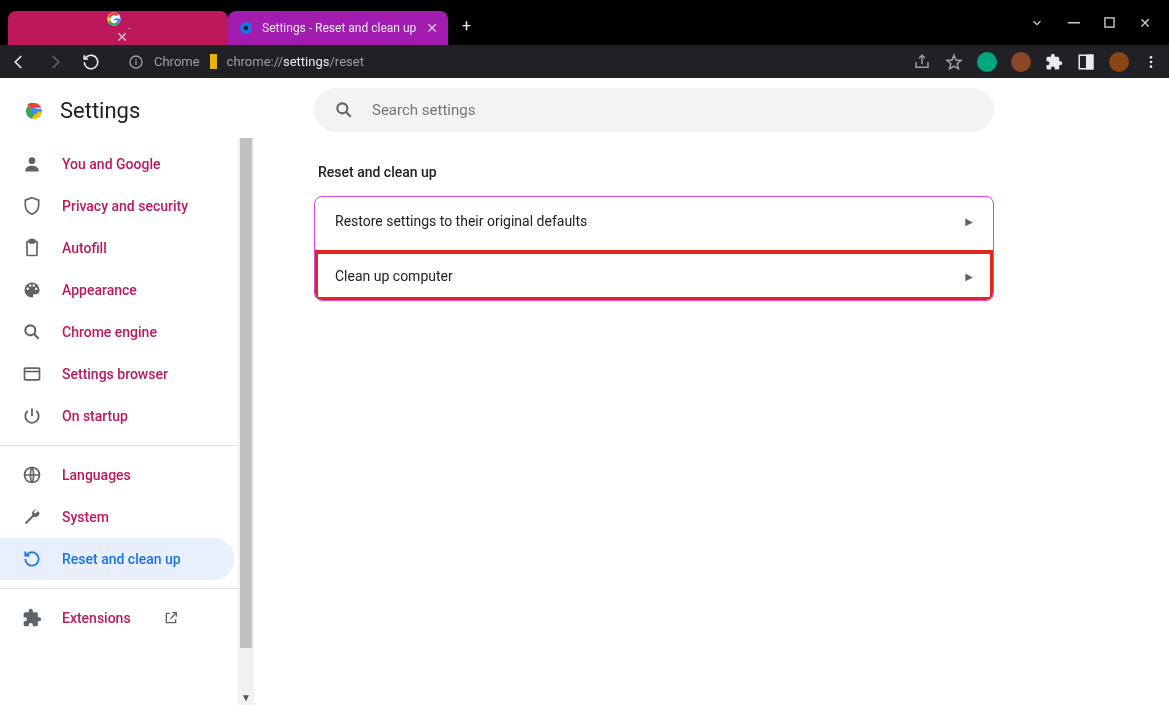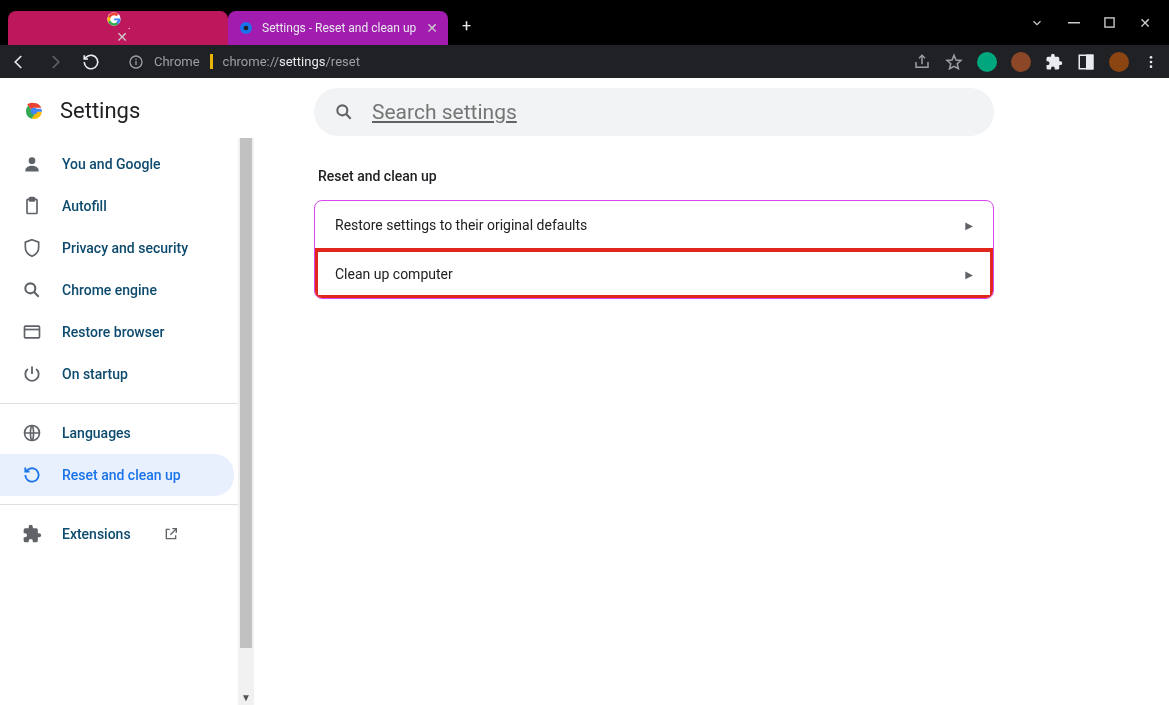--- a/index.html
+++ b/index.html
@@ -17,57 +17,57 @@
 .win-controls { margin-left: auto; display: flex; align-items: center; gap: 24px; padding-right: 10px; }
 .win-controls span { color: #ccc; font-size: 14px; cursor: pointer; }
 
 
 .toolbar { background: #202124; height: 33px; display: flex; align-items: center; padding: 0 10px; gap: 18px; }
 .nav-btn { color: #9aa0a6; display: flex; align-items: center; justify-content: center; cursor: pointer; }
 .nav-btn.active { color: #e8eaed; }
 .omnibox { flex: 1; display: flex; align-items: center; gap: 10px; padding: 0 10px; }
 .omnibox-url { color: #9aa0a6; font-size: 13px; }
 .omnibox-url .bold { color: #e8eaed; }
-.omnibox-hint { color: #9aa0a6; font-size: 13px; border-right: 3px solid #eab308; padding-right: 10px; }
+.omnibox-hint { color: #9aa0a6; font-size: 13px; border-right: 7px solid #eab308; padding-right: 10px; }
 .tool-icons { display: flex; align-items: center; gap: 14px; }
 .tool-icon { color: #9aa0a6; cursor: pointer; display: flex; }
 .ext-badge { width: 20px; height: 20px; border-radius: 50%; }
 .avatar { width: 20px; height: 20px; border-radius: 50%; background: #8B4513; }
 
 
 .content { display: flex; height: 627px; background: #fff; }
 
 
 .sidebar { width: 254px; display: flex; flex-direction: column; position: relative; }
 .sidebar-header { display: flex; align-items: center; gap: 14px; padding: 20px 22px; }
 .chrome-logo { width: 24px; height: 24px; }
 .sidebar-title { font-size: 22px; color: #202124; font-weight: 400; }
 .sidebar-list { overflow-y: auto; flex: 1; }
-.sidebar-item { display: flex; align-items: center; gap: 20px; padding: 11px 22px; font-size: 14px; color: #0c4a6e; cursor: pointer; font-weight: 500; }
+.sidebar-item { display: flex; align-items: center; gap: 20px; padding: 11px 22px; font-size: 14px; color: #be185d; cursor: pointer; font-weight: 500; }
 .sidebar-item .si-icon { width: 20px; color: #5f6368; display: flex; justify-content: center; }
 .sidebar-item.selected { background: #e8f0fe; color: #1a73e8; border-radius: 0 20px 20px 0; margin-right: 20px; }
 .sidebar-item.selected .si-icon { color: #1a73e8; }
 .sidebar-divider { border: none; border-top: 1px solid #e0e0e0; margin: 8px 0; }
 .sidebar-item .ext-link { margin-left: 12px; color: #5f6368; }
 
 
 .scroll-track { position: absolute; right: 0; top: 60px; width: 16px; height: calc(100% - 60px); background: #f1f1f1; }
 .scroll-thumb { position: absolute; right: 2px; top: 0; width: 12px; height: 510px; background: #c1c1c1; }
 .scroll-down { position: absolute; bottom: 0; right: 0; width: 16px; height: 16px; display:flex; align-items:center; justify-content:center; color:#555; font-size:10px; }
 
 
 .main { flex: 1; padding: 10px 0 0 0; display: flex; flex-direction: column; align-items: flex-start; }
 .main-inner { width: 680px; margin-left: 60px; }
 .search-box { display: flex; align-items: center; gap: 18px; background: #f1f3f4; border-radius: 30px; padding: 12px 20px; width: 680px; }
-.search-box input { border: none; background: transparent; font-size: 21px; color: #5f6368; outline: none; flex: 1; text-decoration: underline; }
+.search-box input { border: none; background: transparent; font-size: 15px; color: #5f6368; outline: none; flex: 1; }
 .section-title { font-size: 14px; color: #202124; font-weight: 500; margin: 32px 0 16px 4px; }
 .card { border: 1px solid #d946ef; border-radius: 8px; overflow: hidden; }
 .card-row { display: flex; align-items: center; justify-content: space-between; padding: 16px 20px; font-size: 14px; color: #202124; cursor: pointer; }
 .card-row + .card-row { border-top: 1px solid #dadce0; }
-.card-row.highlight { outline: 4px solid #e1261c; outline-offset: -3px; }
+.card-row.highlight { outline: 4px solid #e1261c; outline-offset: -3px; margin-top: 6px; }
 .row-arrow { color: #5f6368; font-size: 10px; }
 
 svg { display: block; }
 </style>
 </head>
 <body>
 
 <div class="titlebar">
   <div class="tab inactive">
     <span class="tab-favicon">
@@ -202,51 +202,59 @@
             <svg width="20" height="20" viewBox="0 0 24 24" fill="currentColor">
               <circle cx="12" cy="8" r="4"></circle>
               <path d="M4 20c0-4 4-6 8-6s8 2 8 6v1H4z"></path>
             </svg>
           </span>
           <span>You and Google</span>
         </div>
       <div class="sidebar-item">
           <span class="si-icon">
             <svg width="20" height="20" viewBox="0 0 24 24" fill="none" stroke="currentColor" stroke-width="2">
+              <path d="M12 2l8 3v6c0 5-3.5 9-8 11-4.5-2-8-6-8-11V5z"></path>
+            </svg>
+          </span>
+          <span>Privacy and security</span>
+        </div>
+      <div class="sidebar-item">
+          <span class="si-icon">
+            <svg width="20" height="20" viewBox="0 0 24 24" fill="none" stroke="currentColor" stroke-width="2">
               <rect x="6" y="4" width="12" height="17" rx="1"></rect>
               <rect x="9" y="2" width="6" height="4" rx="1" fill="currentColor"></rect>
             </svg>
           </span>
           <span>Autofill</span>
         </div>
       <div class="sidebar-item">
           <span class="si-icon">
-            <svg width="20" height="20" viewBox="0 0 24 24" fill="none" stroke="currentColor" stroke-width="2">
-              <path d="M12 2l8 3v6c0 5-3.5 9-8 11-4.5-2-8-6-8-11V5z"></path>
-            </svg>
-          </span>
-          <span>Privacy and security</span>
+            <svg width="20" height="20" viewBox="0 0 24 24" fill="currentColor">
+              <path d="M12 3a9 9 0 1 0 0 18c1 0 1.5-.8 1.5-1.5 0-.5-.3-.9-.3-1.3 0-.8.7-1.2 1.5-1.2h1.8c2.5 0 4.5-2 4.5-4.5C21 7 17 3 12 3zm-5 9a1.5 1.5 0 1 1 0-3 1.5 1.5 0 0 1 0 3zm3-4a1.5 1.5 0 1 1 0-3 1.5 1.5 0 0 1 0 3zm4 0a1.5 1.5 0 1 1 0-3 1.5 1.5 0 0 1 0 3zm3 4a1.5 1.5 0 1 1 0-3 1.5 1.5 0 0 1 0 3z"></path>
+            </svg>
+          </span>
+          <span>Appearance</span>
         </div>
       <div class="sidebar-item">
           <span class="si-icon">
             <svg width="20" height="20" viewBox="0 0 24 24" fill="none" stroke="currentColor" stroke-width="2.5">
               <circle cx="10" cy="10" r="6"></circle>
               <path d="M20 20l-5.5-5.5"></path>
             </svg>
           </span>
           <span>Chrome engine</span>
         </div>
       <div class="sidebar-item">
           <span class="si-icon">
             <svg width="20" height="20" viewBox="0 0 24 24" fill="none" stroke="currentColor" stroke-width="2">
               <rect x="3" y="5" width="18" height="14" rx="1"></rect>
               <path d="M3 9h18" stroke-width="2"></path>
             </svg>
           </span>
-          <span>Restore browser</span>
+          <span>Settings browser</span>
         </div>
       <div class="sidebar-item">
           <span class="si-icon">
             <svg width="20" height="20" viewBox="0 0 24 24" fill="none" stroke="currentColor" stroke-width="2.2">
               <path d="M12 3v9"></path>
               <path d="M7 6a8 8 0 1 0 10 0"></path>
             </svg>
           </span>
           <span>On startup</span>
         </div>
@@ -254,20 +262,28 @@
       <hr class="sidebar-divider">
 
       <div class="sidebar-item">
           <span class="si-icon">
             <svg width="20" height="20" viewBox="0 0 24 24" fill="none" stroke="currentColor" stroke-width="2">
               <circle cx="12" cy="12" r="9"></circle>
               <path d="M3 12h18M12 3c2.5 3 2.5 15 0 18M12 3c-2.5 3-2.5 15 0 18"></path>
             </svg>
           </span>
           <span>Languages</span>
+        </div>
+      <div class="sidebar-item">
+          <span class="si-icon">
+            <svg width="20" height="20" viewBox="0 0 24 24" fill="currentColor">
+              <path d="M21 7a5 5 0 0 1-7 4.6L5 20.6 3.4 19l9-9A5 5 0 0 1 17 3l-3 3 2 2 3-3c.7.6 1.3 1.3 2 2z"></path>
+            </svg>
+          </span>
+          <span>System</span>
         </div>
       <div class="sidebar-item selected">
           <span class="si-icon">
             <svg width="20" height="20" viewBox="0 0 24 24" fill="none" stroke="currentColor" stroke-width="2.2">
               <path d="M4 12a8 8 0 1 0 3-6.3L4 8"></path>
               <path d="M4 3v5h5"></path>
             </svg>
           </span>
           <span>Reset and clean up</span>
         </div>

